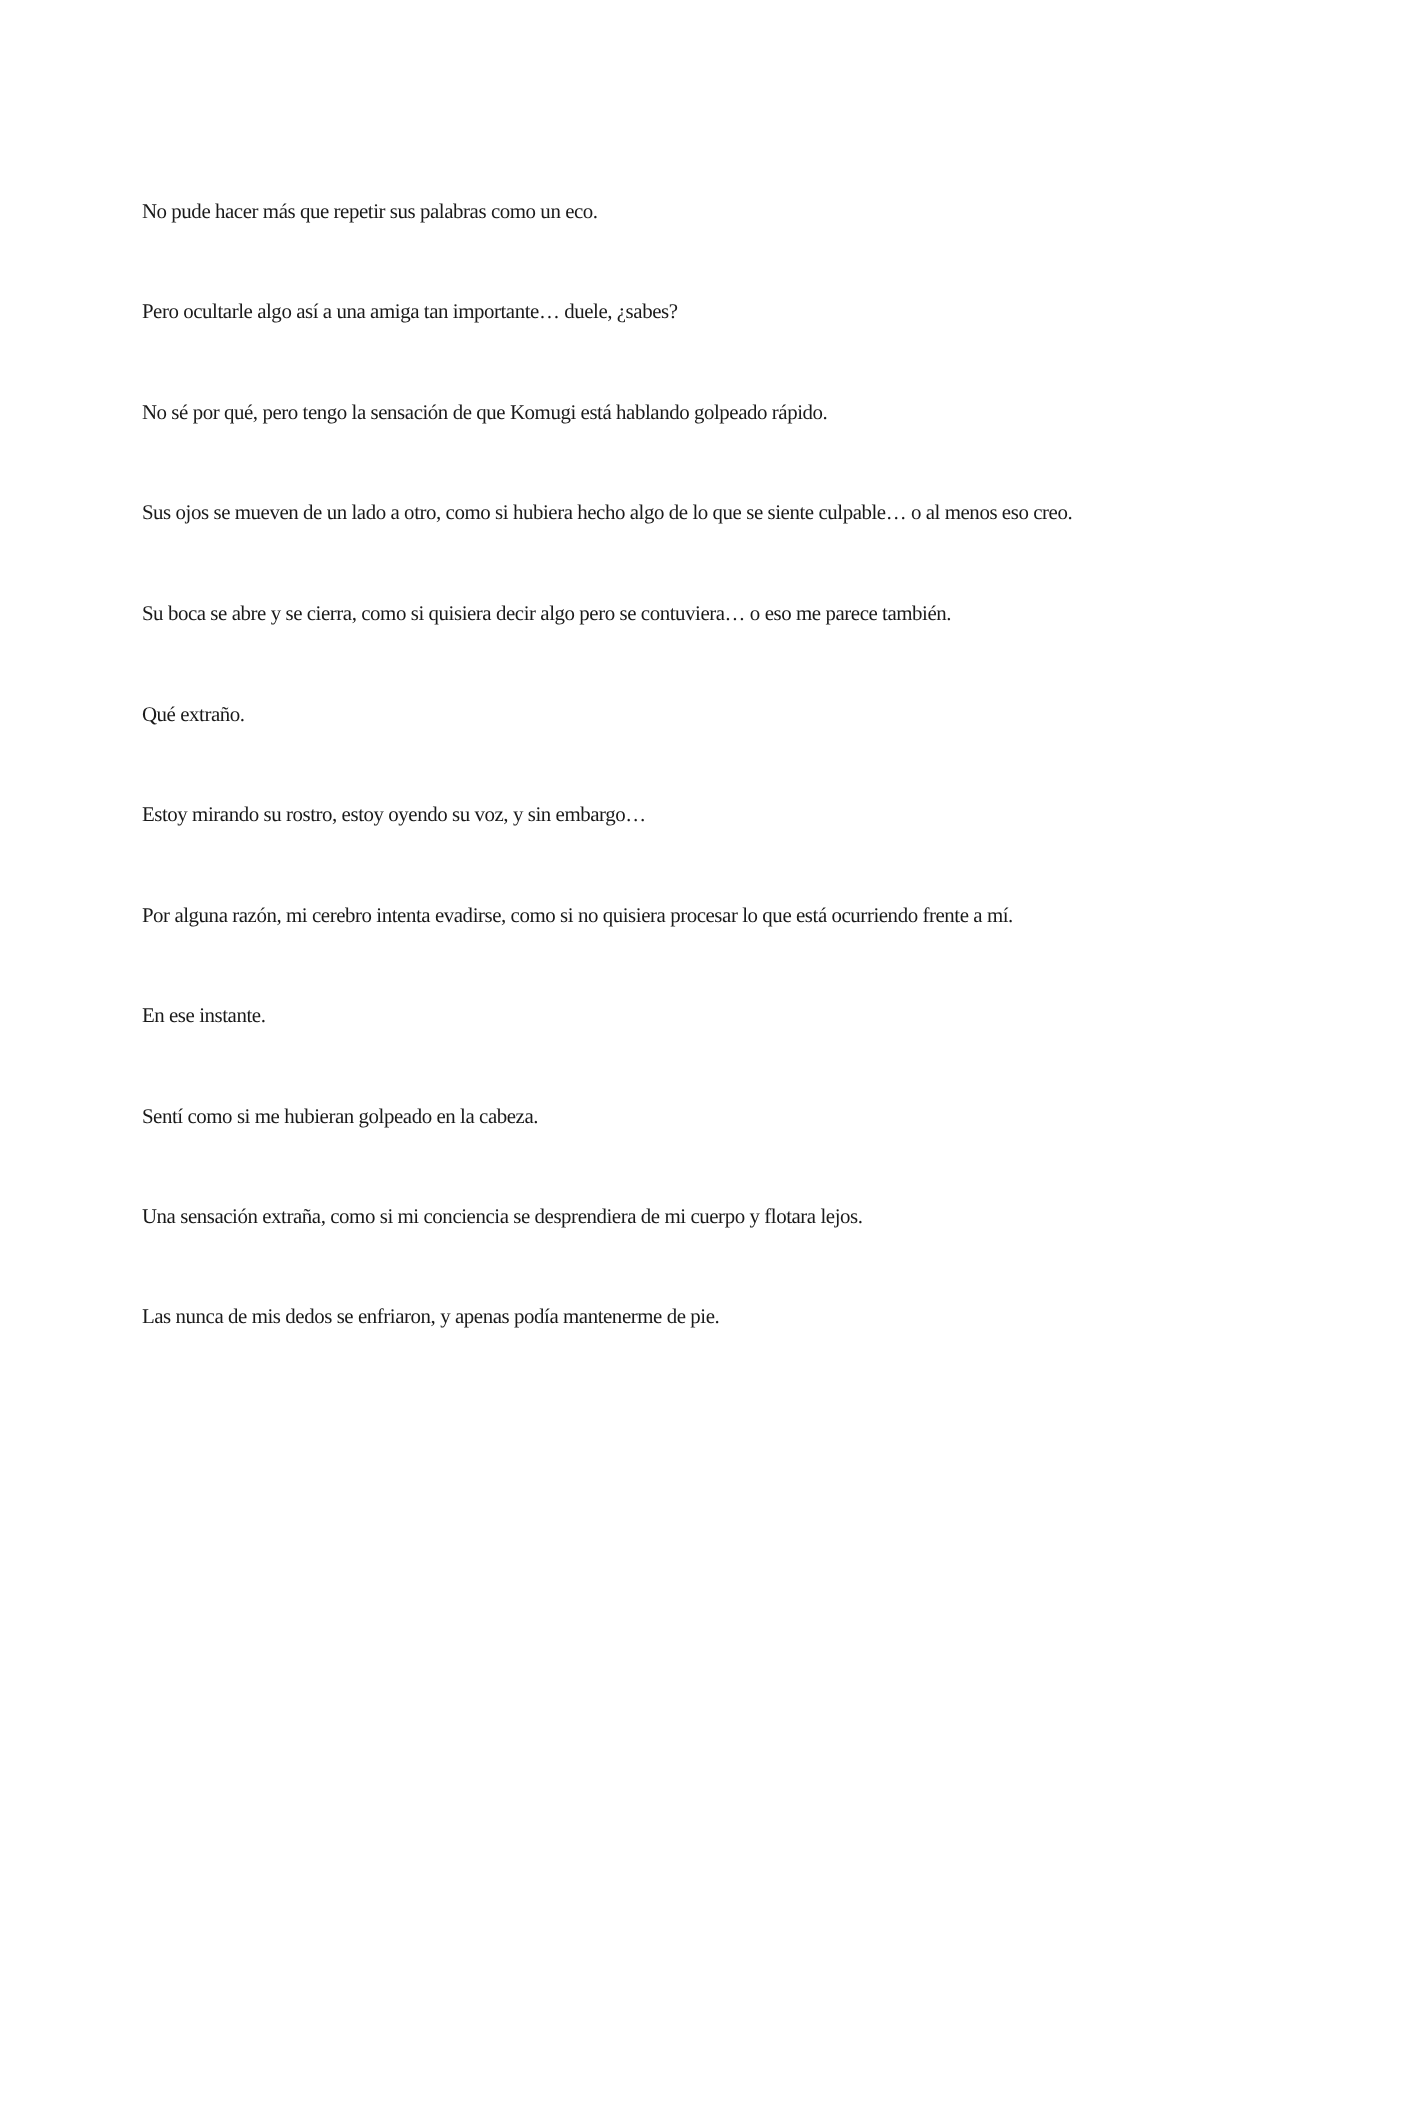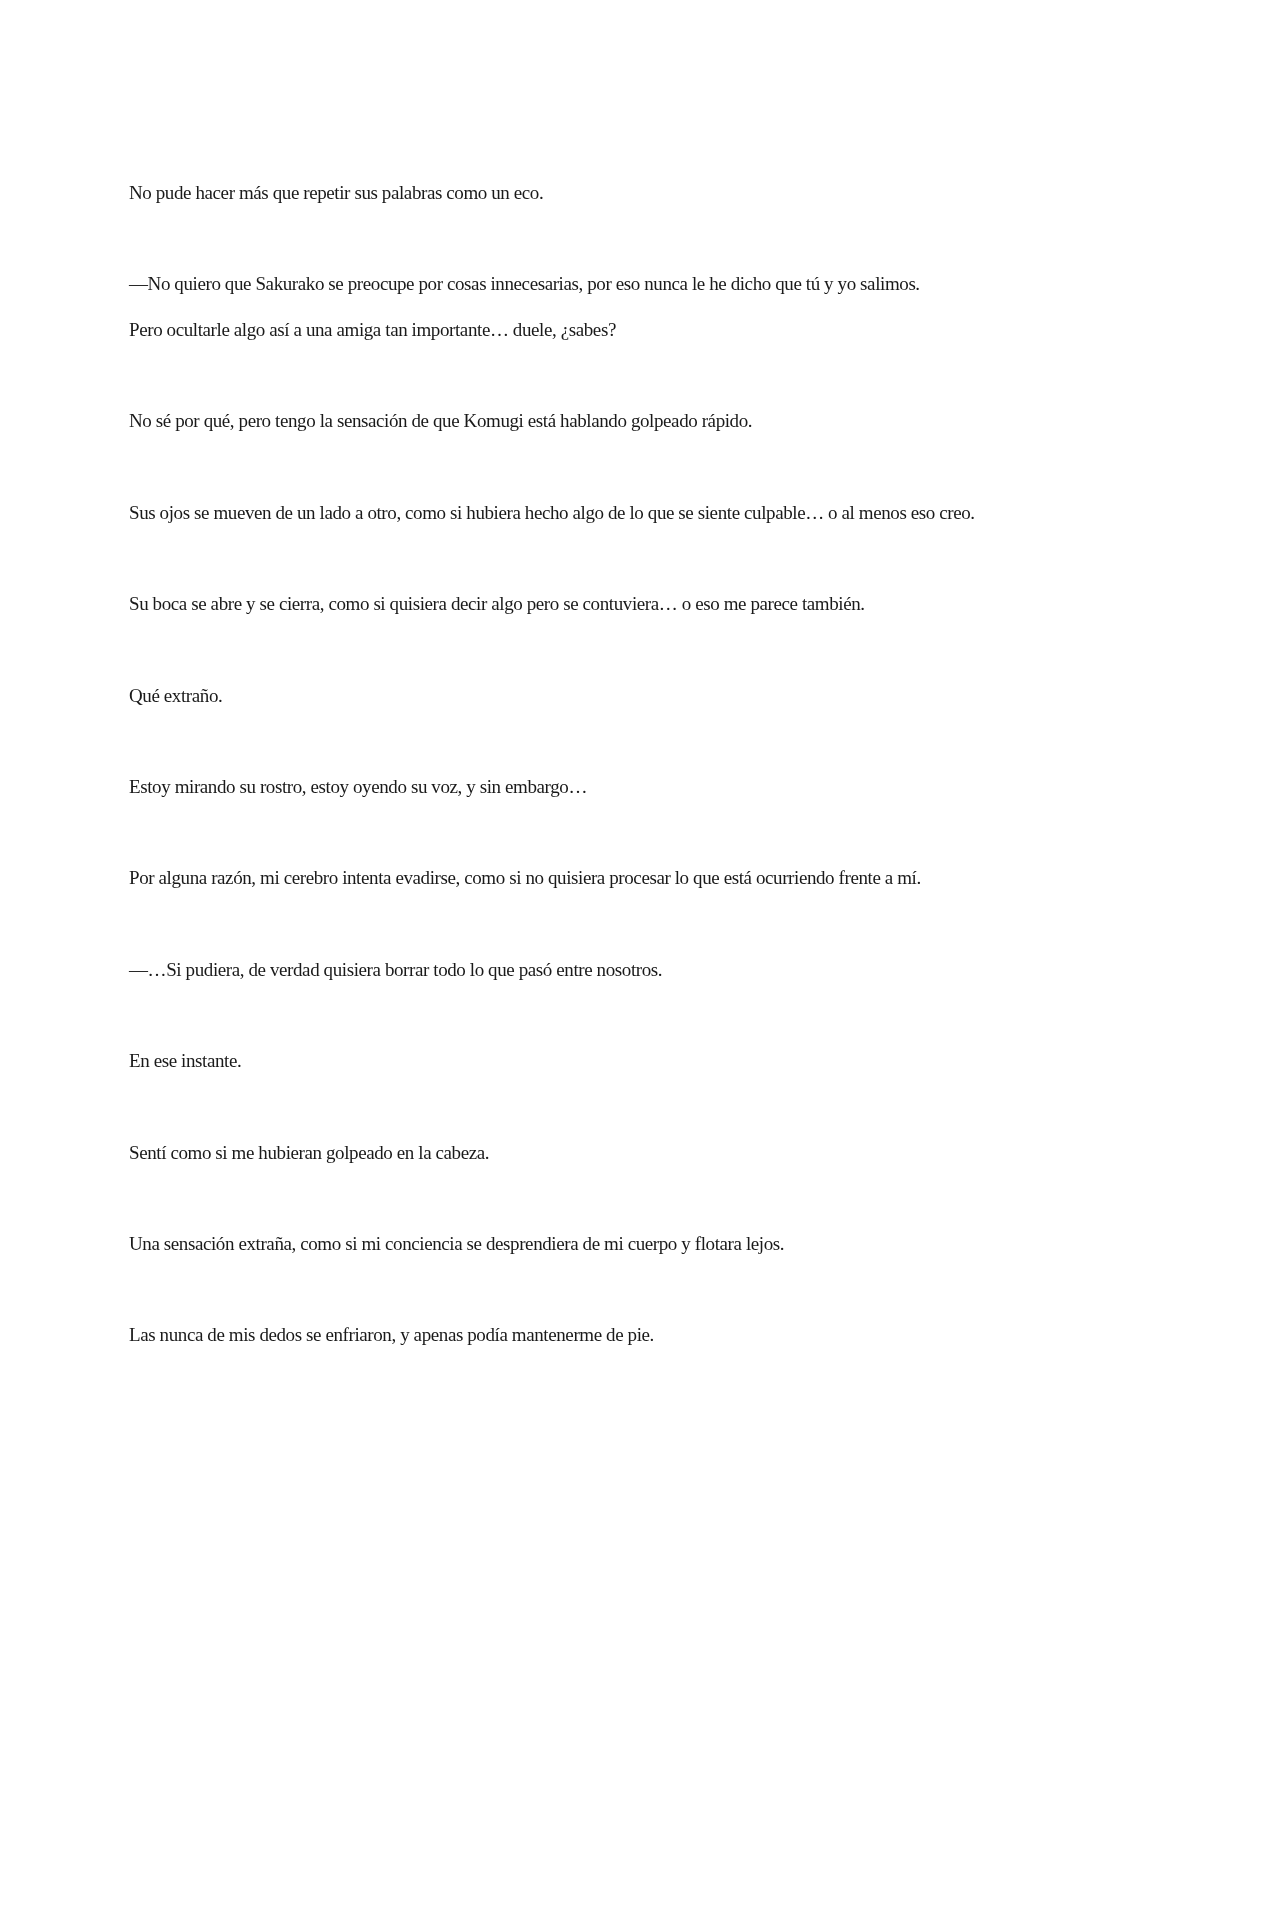--- a/index.html
+++ b/index.html
@@ -14,25 +14,24 @@
   .page p { margin: 0 0 45.7px 0; text-align: justify; }
   .page p .ln { display: block; }
 </style>
 </head>
 <body>
 
 <div class="page">
   <p>
       <span class="ln">No pude hacer más que repetir sus palabras como un eco.</span>
     </p>
-  <p><span>—No quiero que Sakurako se preocupe por cosas innecesarias, por eso nunca le he dicho que tú y yo salimos.</span><span class="ln">Pero ocultarle algo así a una amiga tan importante… duele, ¿sabes?</span></p>
+  <p><span class="ln">Pero ocultarle algo así a una amiga tan importante… duele, ¿sabes?</span></p>
   <p><span>No sé por qué, pero tengo la sensación de que Komugi está hablando golpeado rápido.</span></p>
   <p><span>Sus ojos se mueven de un lado a otro, como si hubiera hecho algo de lo que se siente culpable… o al menos eso creo.</span></p>
   <p><span>Su boca se abre y se cierra, como si quisiera decir algo pero se contuviera… o eso me parece también.</span></p>
   <p><span>Qué extraño.</span></p>
   <p><span>Estoy mirando su rostro, estoy oyendo su voz, y sin embargo…</span></p>
   <p><span>Por alguna razón, mi cerebro intenta evadirse, como si no quisiera procesar lo que está ocurriendo frente a mí.</span></p>
-  <p><span>—…Si pudiera, de verdad quisiera borrar todo lo que pasó entre nosotros.</span></p>
   <p><span>En ese instante.</span></p>
   <p><span>Sentí como si me hubieran golpeado en la cabeza.</span></p>
   <p><span>Una sensación extraña, como si mi conciencia se desprendiera de mi cuerpo y flotara lejos.</span></p>
   <p><span>Las nunca de mis dedos se enfriaron, y apenas podía mantenerme de pie.</span></p>
 </div>
 
 </body></html>

